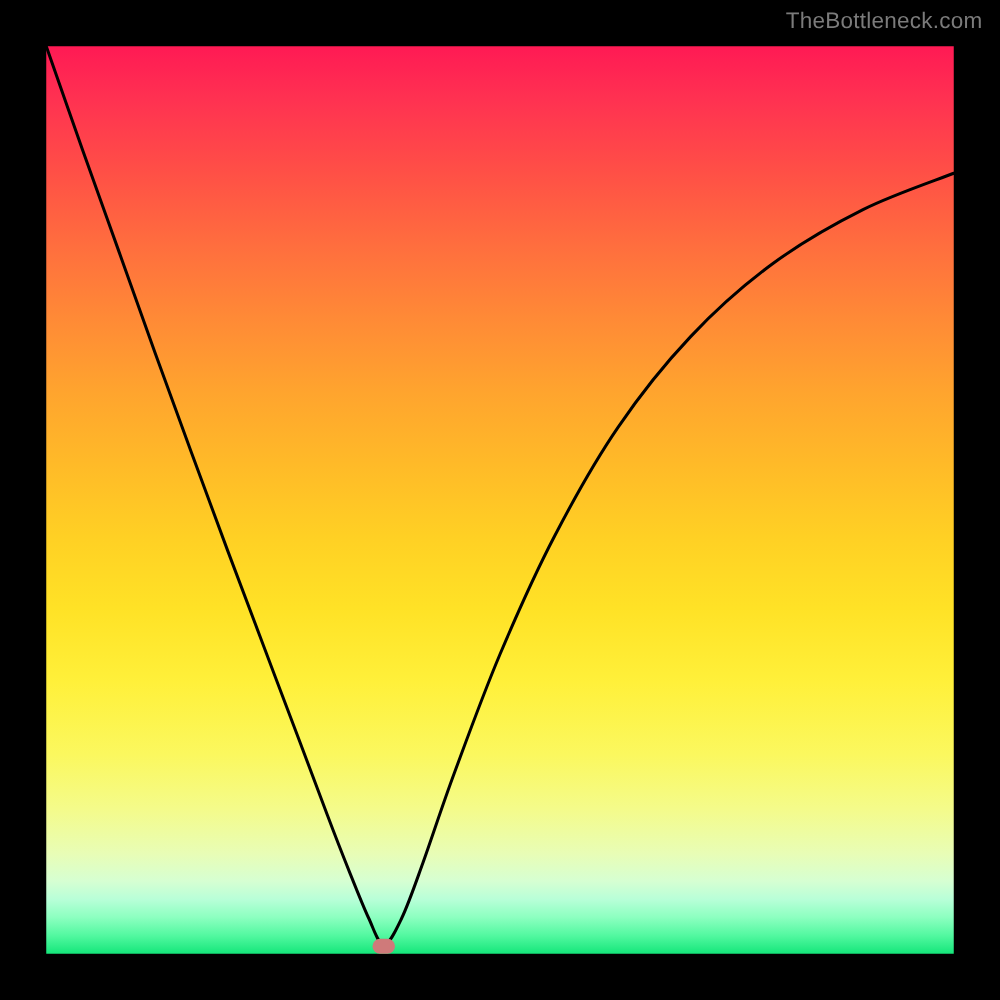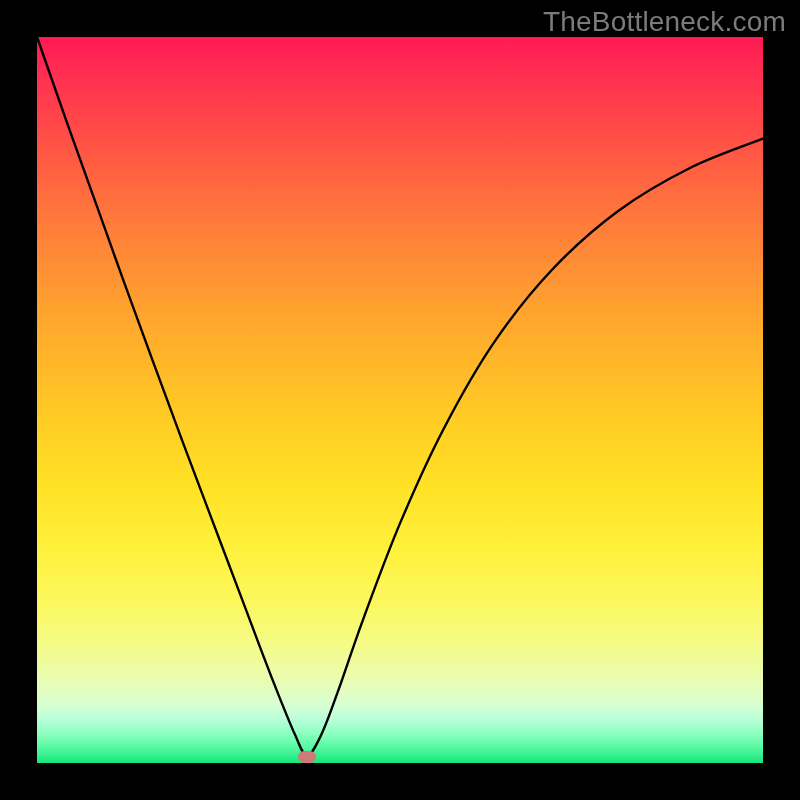--- a/index.html
+++ b/index.html
@@ -46,21 +46,21 @@
       #8cffc0 96%,
       #52f8a0 98%,
       #15e67a 100%
     );
   }
   .watermark {
     position: absolute;
     top: 6px;
     right: 14px;
     color: #7b7b7b;
-    font-size: 28px;
+    font-size: 18px;
     font-weight: 500;
     letter-spacing: 0.2px;
     font-family: Arial, Helvetica, sans-serif;
   }
   svg.curve {
     position: absolute;
     left: 0;
     top: 0;
     width: 726px;
     height: 726px;

